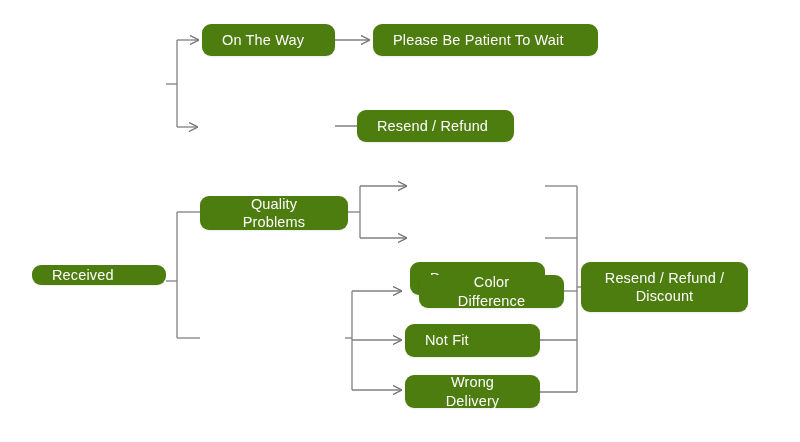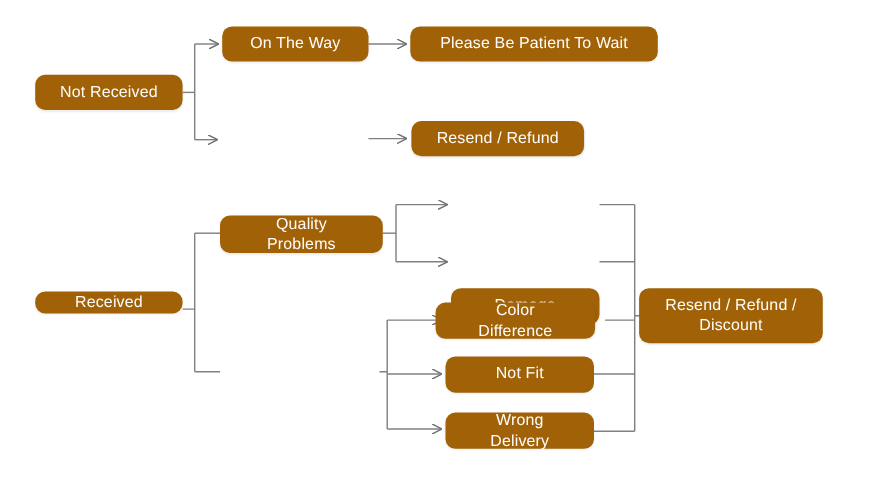--- a/index.html
+++ b/index.html
@@ -21,26 +21,25 @@
     position: absolute;
     left: 0;
     top: 0;
     width: 800px;
     height: 442px;
     pointer-events: none;
   }
   .node {
     position: absolute;
     box-sizing: border-box;
-    background: #a16207;
+    background: #4d7c0f;
     border-radius: 9px;
     color: #fdfdfd;
     display: flex;
     align-items: center;
-    justify-content: center;
     text-align: center;
     font-size: 14.5px;
     line-height: 1.25;
     letter-spacing: 0.15px;
     padding: 0 20px;
     box-shadow: 0 1px 2px rgba(0,0,0,0.08);
   }
   .node.multiline {
     font-size: 14.5px;
   }
@@ -86,52 +85,49 @@
       <path d="M 545 186 L 577 186"></path>
       <path d="M 545 238 L 577 238"></path>
       <path d="M 550 291 L 577 291"></path>
       <path d="M 540 340 L 577 340"></path>
       <path d="M 540 392 L 577 392"></path>
       <path d="M 577 186 L 577 392"></path>
       <path d="M 577 287 L 609 287" marker-end="url(#arrow)"></path>
     </g>
   </svg>
 
-  <div class="node" style="left:32px; top:68px; width:134px; height:32px;">
-    <span>Not Received</span>
-  </div>
 
   <div class="node" style="left:202px; top:24px; width:133px; height:32px;">
     <span>On The Way</span>
   </div>
 
   <div class="node" style="left:373px; top:24px; width:225px; height:32px;">
     <span>Please Be Patient To Wait</span>
   </div>
 
 
-  <div class="node" style="left:374px; top:110px; width:157px; height:32px;">
+  <div class="node" style="left:357px; top:110px; width:157px; height:32px;">
     <span>Resend / Refund</span>
   </div>
 
   <div class="node" style="left:32px; top:265px; width:134px; height:20px;">
     <span>Received</span>
   </div>
 
   <div class="node" style="left:200px; top:196px; width:148px; height:34px;">
     <span>Quality Problems</span>
   </div>
 
 
 
   <div class="node" style="left:410px; top:222px; width:135px; height:33px;margin-top:40px;">
     <span>Damage</span>
   </div>
 
-  <div class="node" style="left:396px; top:275px; width:145px; height:33px;">
+  <div class="node" style="left:419px; top:275px; width:145px; height:33px;">
     <span>Color Difference</span>
   </div>
 
   <div class="node" style="left:405px; top:324px; width:135px; height:33px;">
     <span>Not Fit</span>
   </div>
 
   <div class="node" style="left:405px; top:375px; width:135px; height:33px;">
     <span>Wrong Delivery</span>
   </div>

